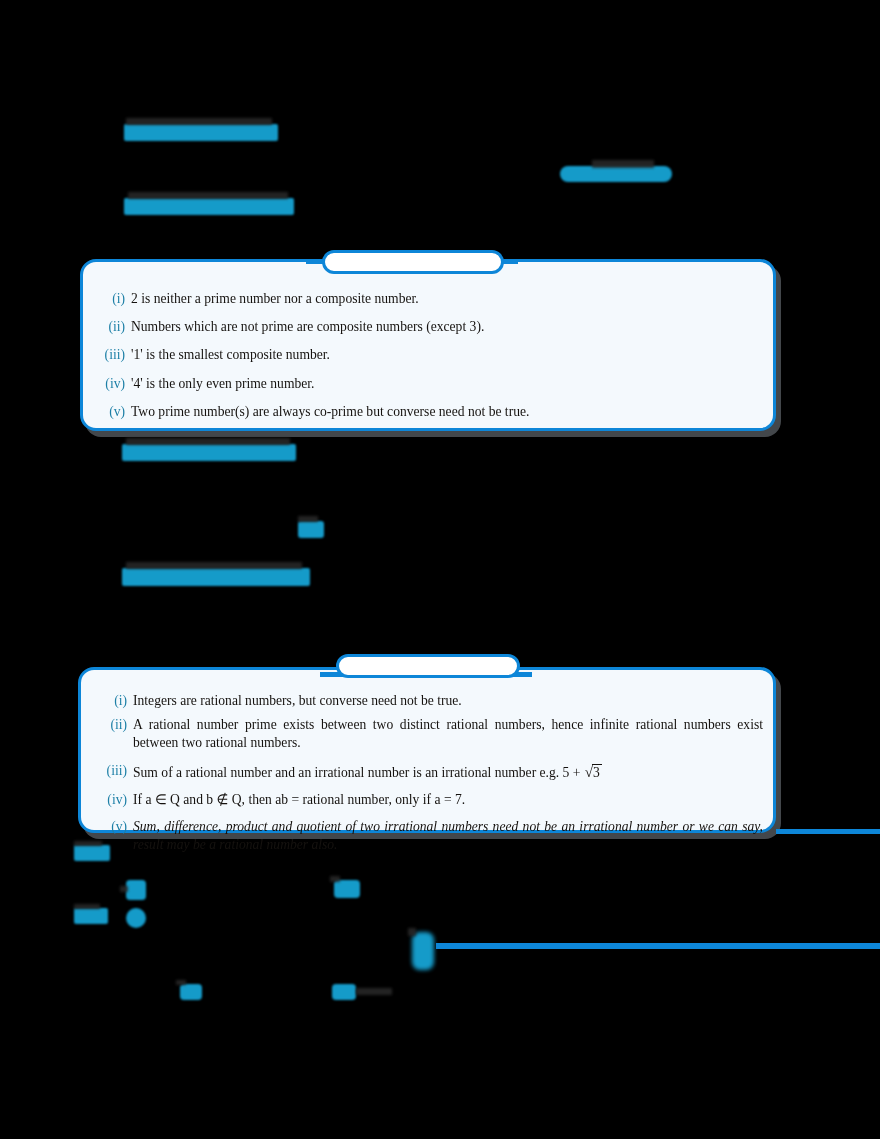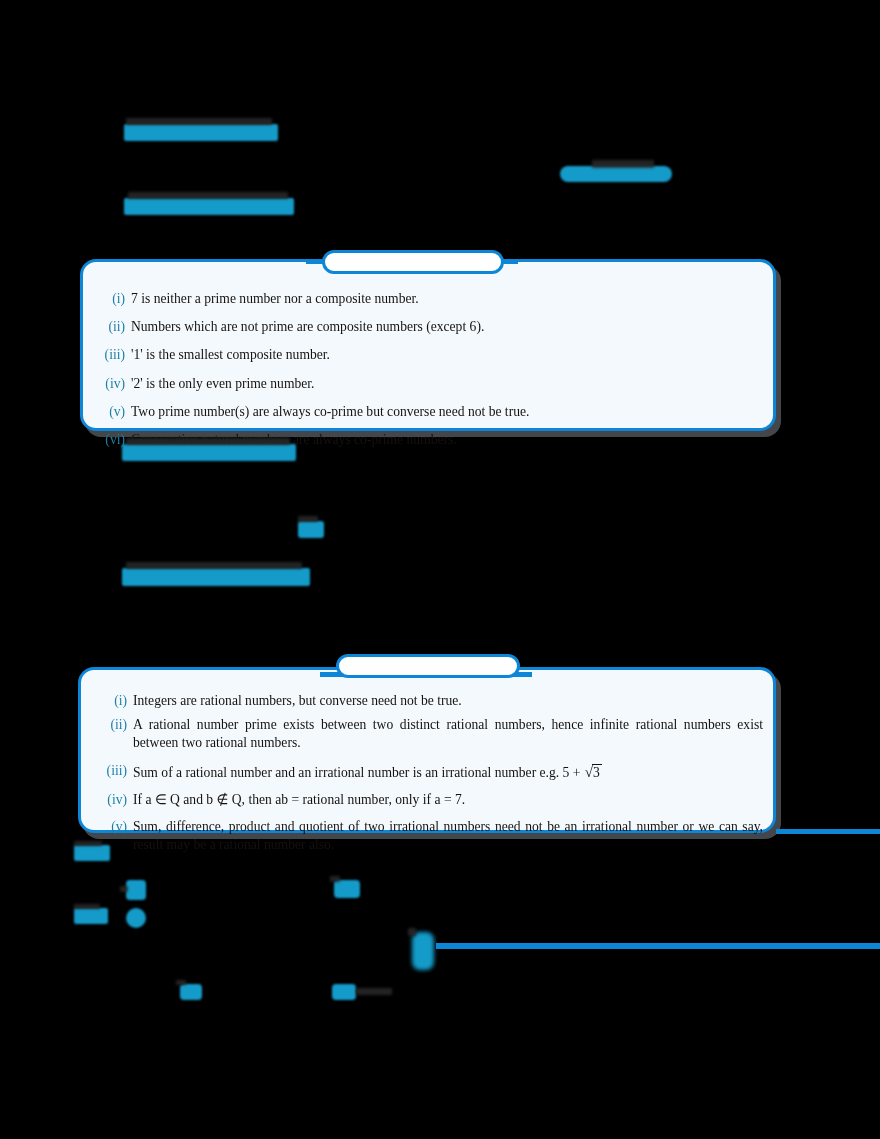--- a/index.html
+++ b/index.html
@@ -122,47 +122,43 @@
 </div>
 
 <div class="tab-ear" style="left:306px; top:259px; width:24px;"></div>
 <div class="tab-ear" style="left:494px; top:259px; width:24px;"></div>
 
 <div class="remark-box" id="remarks-primes" style="left:80px; top:259px; width:696px; height:172px;">
   <div class="remark-list">
 
     <div class="remark-item">
       <span class="rn rn-w1">(i)</span>
-      <span class="rtext">7 is neither a prime number nor a composite number.</span>
+      <span class="rtext">2 is neither a prime number nor a composite number.</span>
     </div>
 
     <div class="remark-item">
       <span class="rn rn-w1">(ii)</span>
-      <span class="rtext">Numbers which are not prime are composite numbers (except 6).</span>
+      <span class="rtext">Numbers which are not prime are composite numbers (except 3).</span>
     </div>
 
     <div class="remark-item">
       <span class="rn rn-w1">(iii)</span>
       <span class="rtext">'1' is the smallest composite number.</span>
     </div>
 
     <div class="remark-item">
       <span class="rn rn-w1">(iv)</span>
-      <span class="rtext">'2' is the only even prime number.</span>
+      <span class="rtext">'4' is the only even prime number.</span>
     </div>
 
     <div class="remark-item">
       <span class="rn rn-w1">(v)</span>
       <span class="rtext">Two prime number(s) are always co-prime but converse need not be  true.</span>
     </div>
 
-    <div class="remark-item">
-      <span class="rn rn-w1">(vi)</span>
-      <span class="rtext">Consecutive natural numbers are always co-prime numbers.</span>
-    </div>
 
   </div>
 </div>
 
 <div class="remark-tab" style="left:322px; top:250px; width:182px; height:24px;">
   <span style="display:block;text-align:center;line-height:18px;font-size:12px;color:#0d86d8;"></span>
 </div>
 
 <div>
   <div class="blob" style="left:122px; top:444px; width:174px; height:17px; border-radius:2px;"></div>
@@ -200,21 +196,21 @@
       <span class="rtext"><span>Sum of a rational number and an irrational number is an irrational number e.g.  5 + </span><span class="sqrt"><span class="radix">√</span><span class="rad-body">3</span></span></span>
     </div>
 
     <div class="remark-item gap">
       <span class="rn rn-w2">(iv)</span>
       <span class="rtext">If a ∈ Q and b ∉ Q, then ab = rational number, only if a = 7.</span>
     </div>
 
     <div class="remark-item">
       <span class="rn rn-w2">(v)</span>
-      <span class="rtext" style="text-align:justify;">Sum, difference, product and quotient of two irrational numbers need not be an irrational number or we can say, result may be a rational number also.</span>
+      <span class="rtext" style="text-align:justify;font-style:italic;">Sum, difference, product and quotient of two irrational numbers need not be an irrational number or we can say, result may be a rational number also.</span>
     </div>
 
   </div>
 </div>
 
 <div class="remark-tab" style="left:336px; top:654px; width:184px; height:24px;">
   <span style="display:block;text-align:center;line-height:18px;font-size:12px;color:#0d86d8;"></span>
 </div>
 
 <div class="rule-extend" style="left:776px; top:829px; width:104px;"></div>

